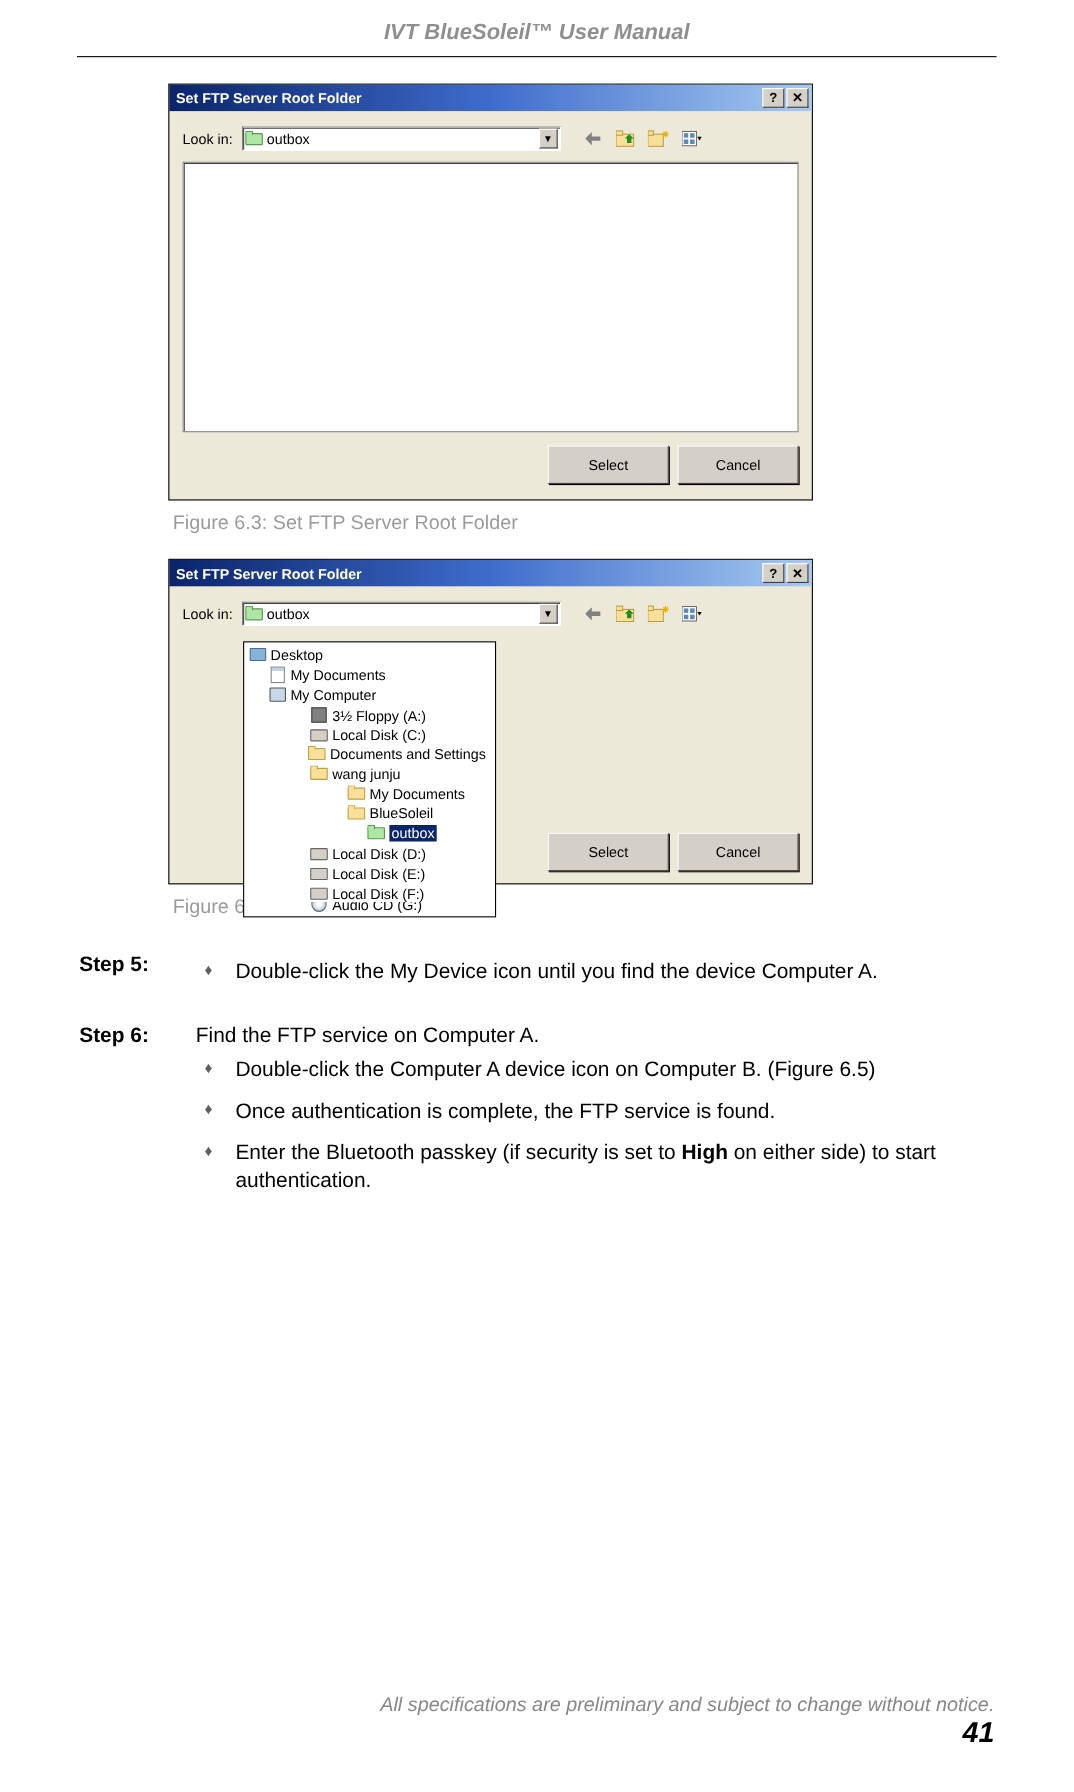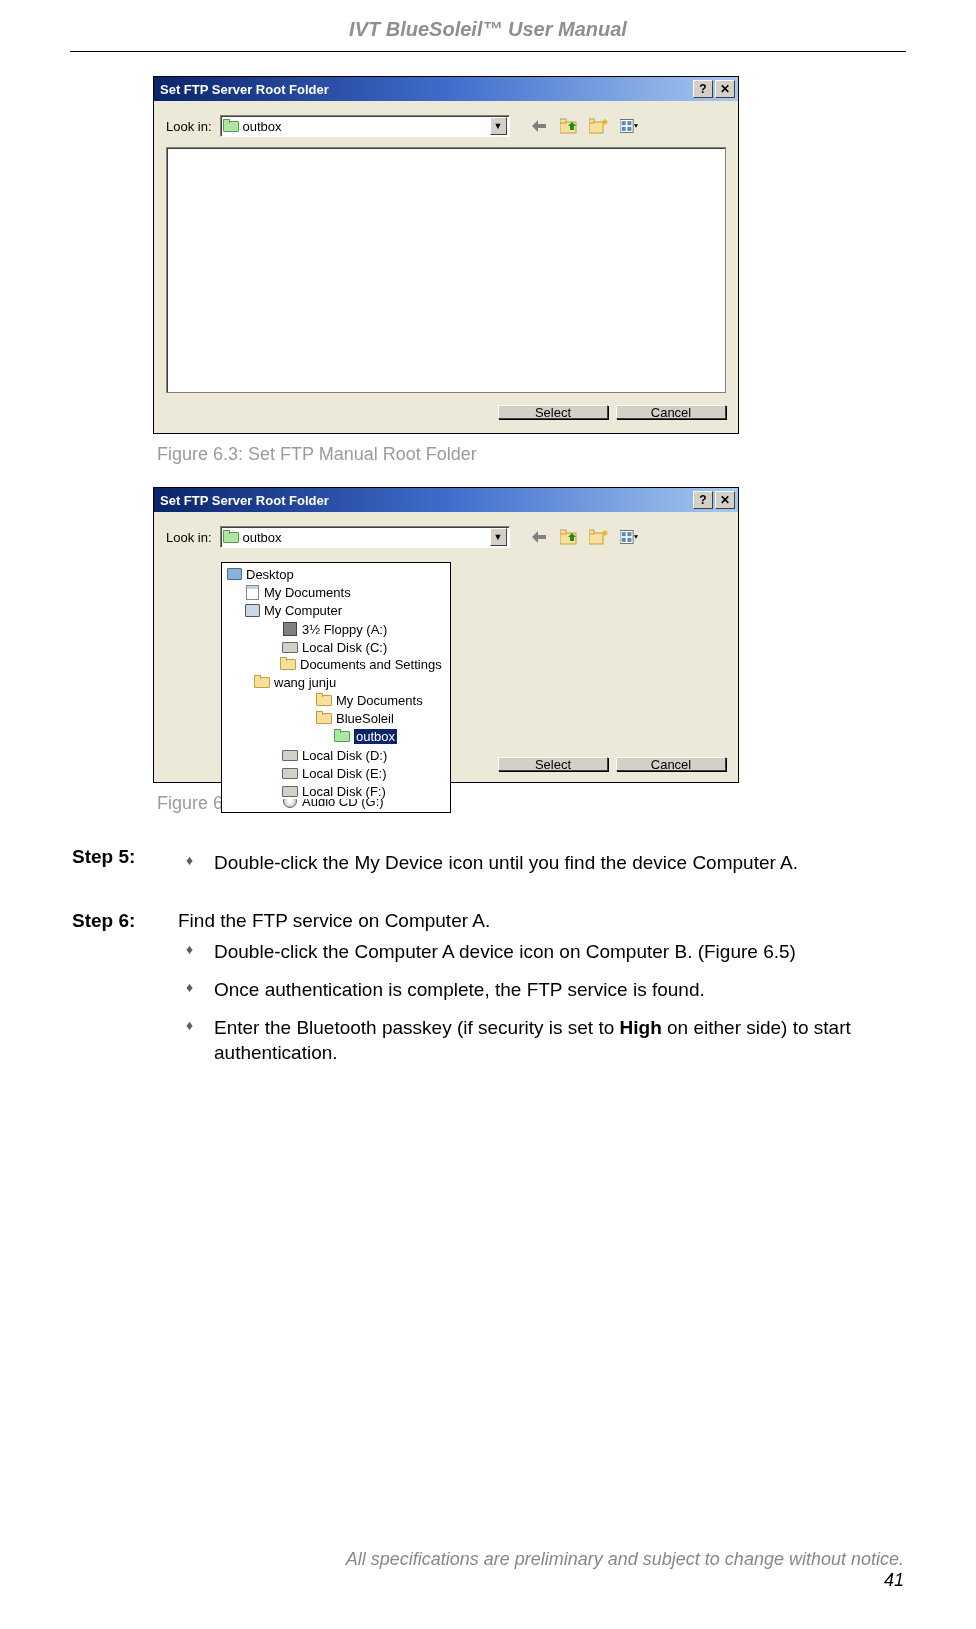--- a/index.html
+++ b/index.html
@@ -169,21 +169,21 @@
   }
   .fig1-h .listarea { height: 246px; }
   .btnrow {
     display: flex;
     justify-content: flex-end;
     gap: 8px;
     margin-top: 12px;
   }
   .btn3d {
     width: 110px;
-    height: 14px;
+    height: 35px;
     background: #d4d0c8;
     border: 1px solid #fff;
     border-right-color: #404040;
     border-bottom-color: #404040;
     box-shadow: 1px 1px 0 #000;
     font-family: Tahoma, sans-serif;
     font-size: 13px;
     display: flex;
     align-items: center;
     justify-content: center;
@@ -216,21 +216,21 @@
     white-space: nowrap;
   }
   .dd-item.sel .txt {
     background: #0a246a;
     color: #fff;
     padding: 0 2px;
   }
   .indent-1 { padding-left: 22px; }
   .indent-2 { padding-left: 60px; align-items: flex-end; }
   .indent-3 { padding-left: 58px; }
-  .indent-4 { padding-left: 32px; }
+  .indent-4 { padding-left: 60px; }
   .indent-5 { padding-left: 94px; }
   .indent-6 { padding-left: 112px; }
   .ico { width: 16px; height: 16px; display: inline-flex; align-items: center; justify-content: center; flex: none; }
   .ico-desktop::before {
     content: "";
     width: 13px; height: 10px;
     border: 1px solid #4a6a90;
     background: #86b4d8;
     border-radius: 1px;
   }
@@ -300,21 +300,21 @@
     bottom: 38px;
     left: 72px;
     right: 72px;
     display: flex;
     justify-content: space-between;
     align-items: flex-end;
     font-style: italic;
     color: #888;
     flex-direction: column;
   }
-  .footer .pn { font-style: italic; font-weight: normal; color: #000; font-size: 18px; }
+  .footer .pn { font-style: italic; font-weight: bold; color: #000; font-size: 26px; }
   
   .svg-arrow-left { width: 14px; height: 12px; }
   .svg-up { width: 18px; height: 16px; }
   .svg-new { width: 20px; height: 16px; }
   .svg-grid { width: 18px; height: 16px; }
 </style>
 </head>
 <body>
 
 <div class="page">
@@ -374,21 +374,21 @@
           </div>
         </div>
       </div>
       <div class="listarea"></div>
       <div class="btnrow">
         <div class="btn3d">Select</div>
         <div class="btn3d">Cancel</div>
       </div>
     </div>
   </div>
-  <div class="caption">Figure 6.3: Set FTP Manual Root Folder</div>
+  <div class="caption">Figure 6.3: Set FTP Server Root Folder</div>
 
   <div class="fig fig2" style="margin-top:22px">
     <div class="titlebar">
       <span>Set FTP Server Root Folder</span>
       <div class="btns">
         <div class="winbtn">?</div>
         <div class="winbtn">✕</div>
       </div>
     </div>
     <div class="dlg-body fig2-wrap" style="height:270px; box-sizing:border-box; padding-bottom:0;">

